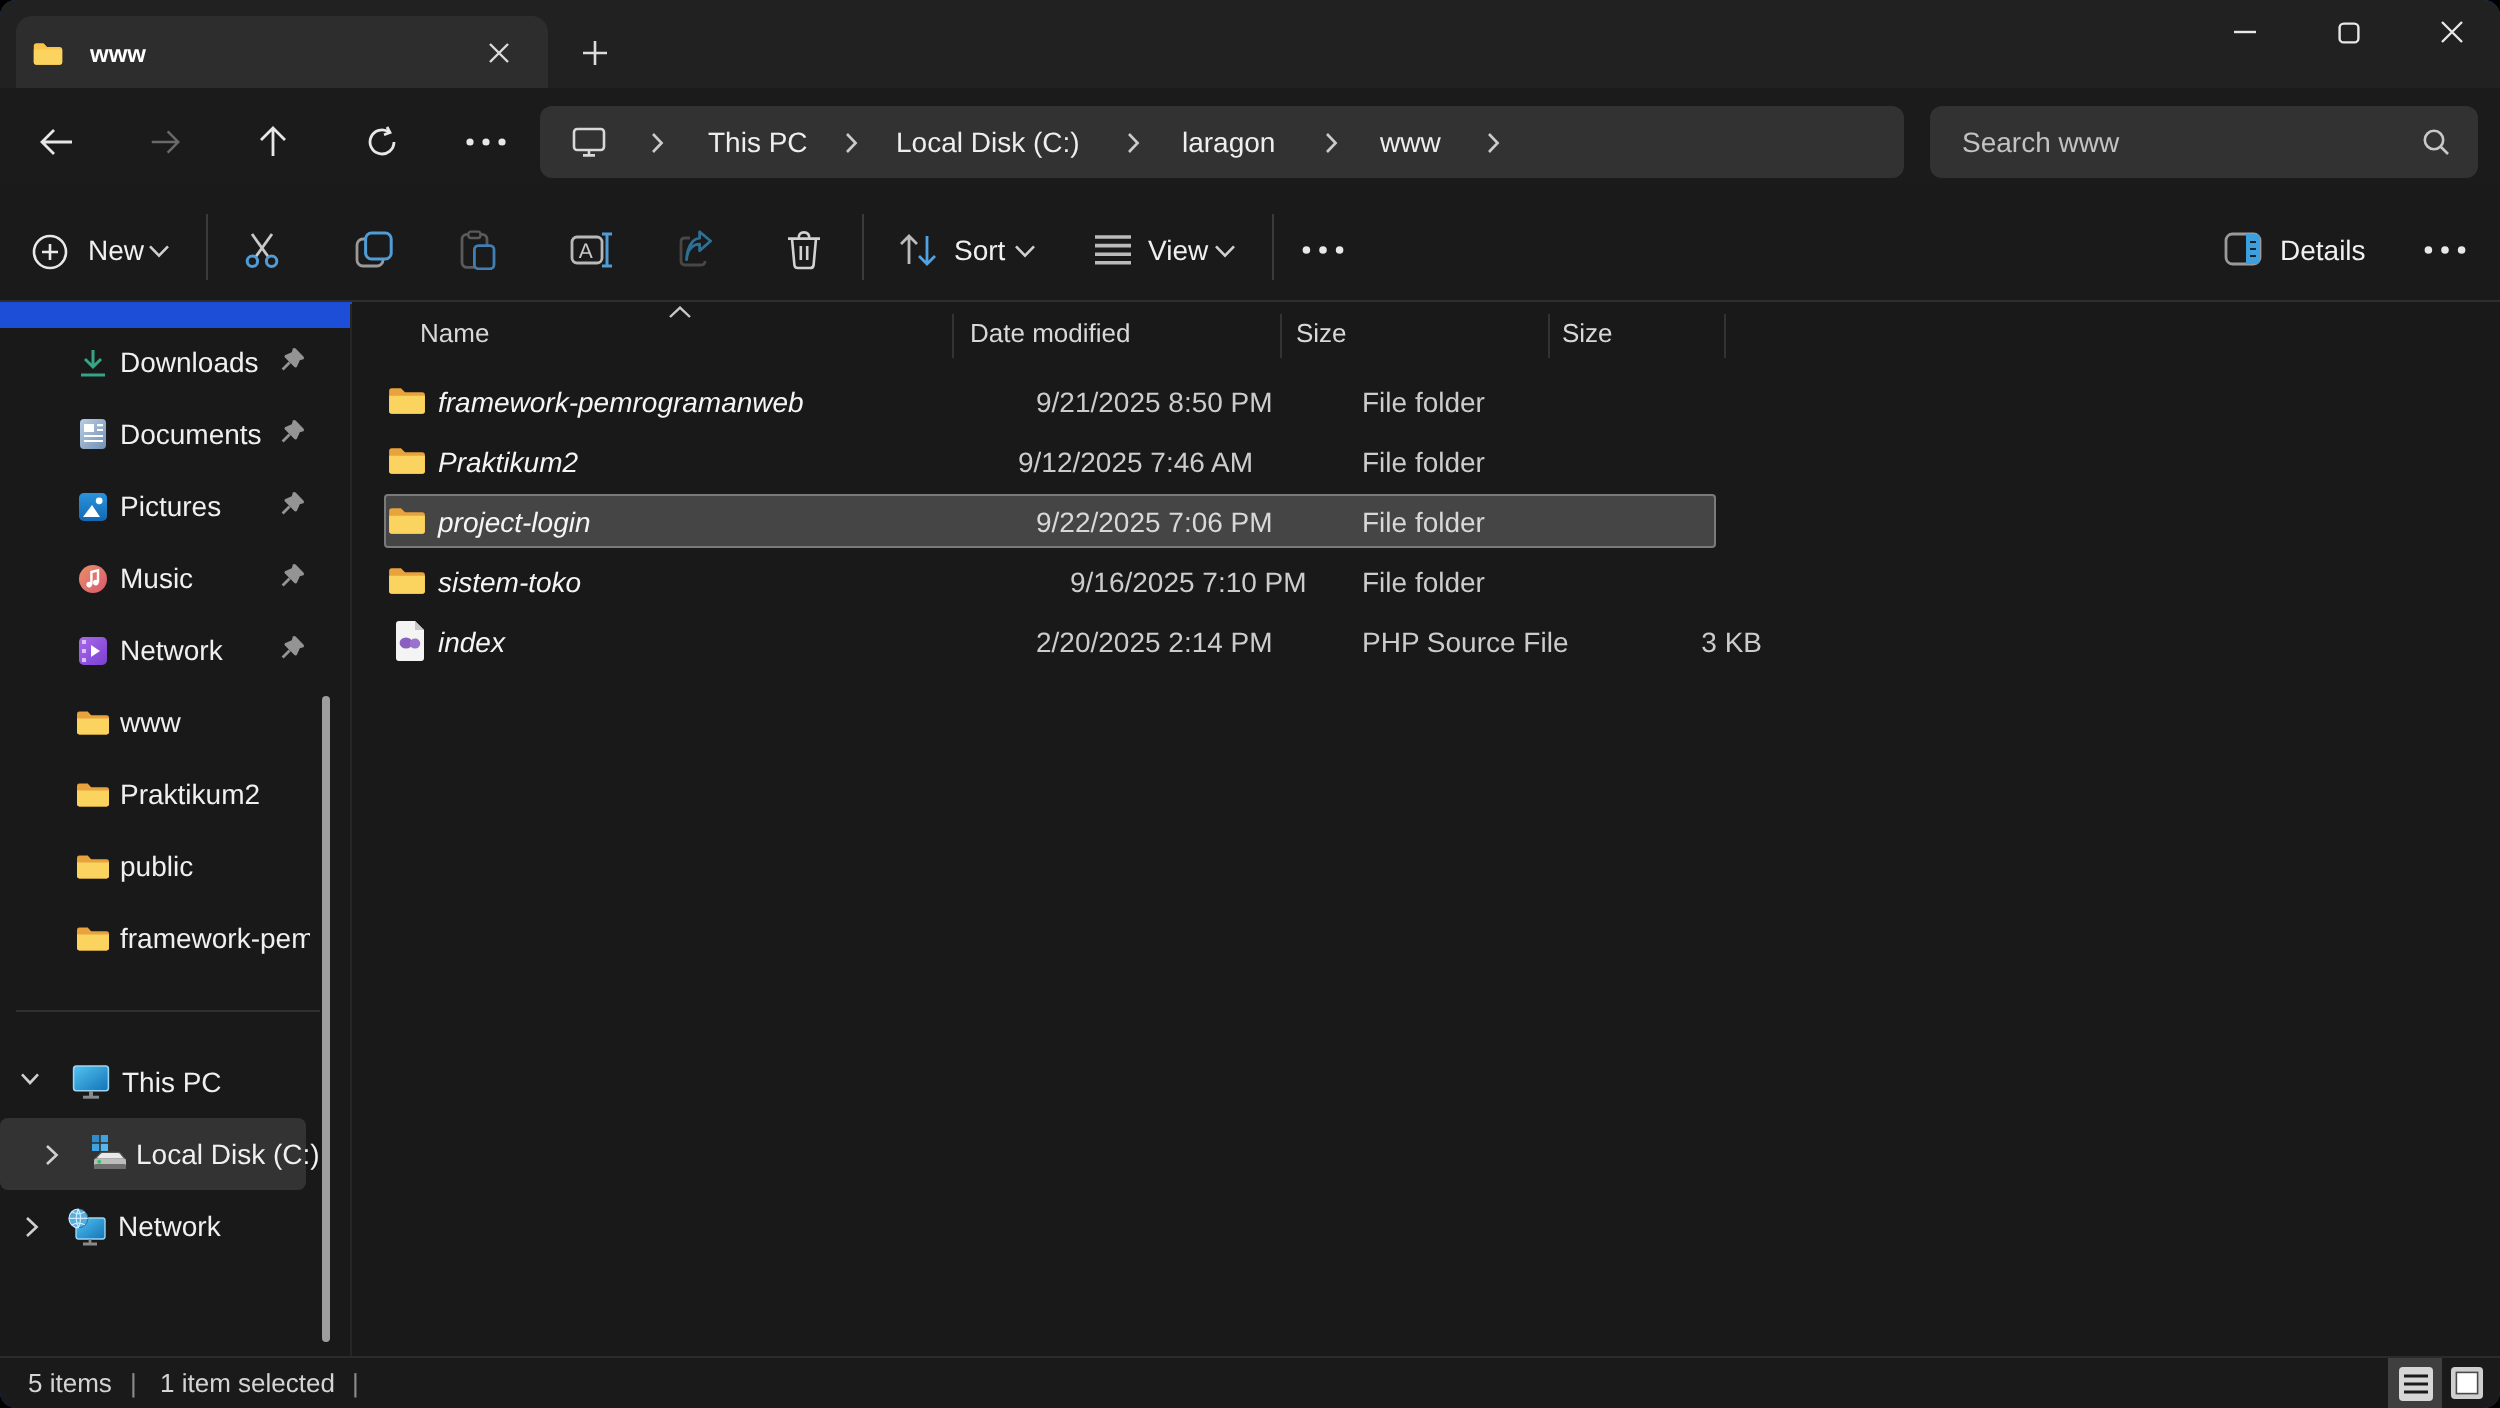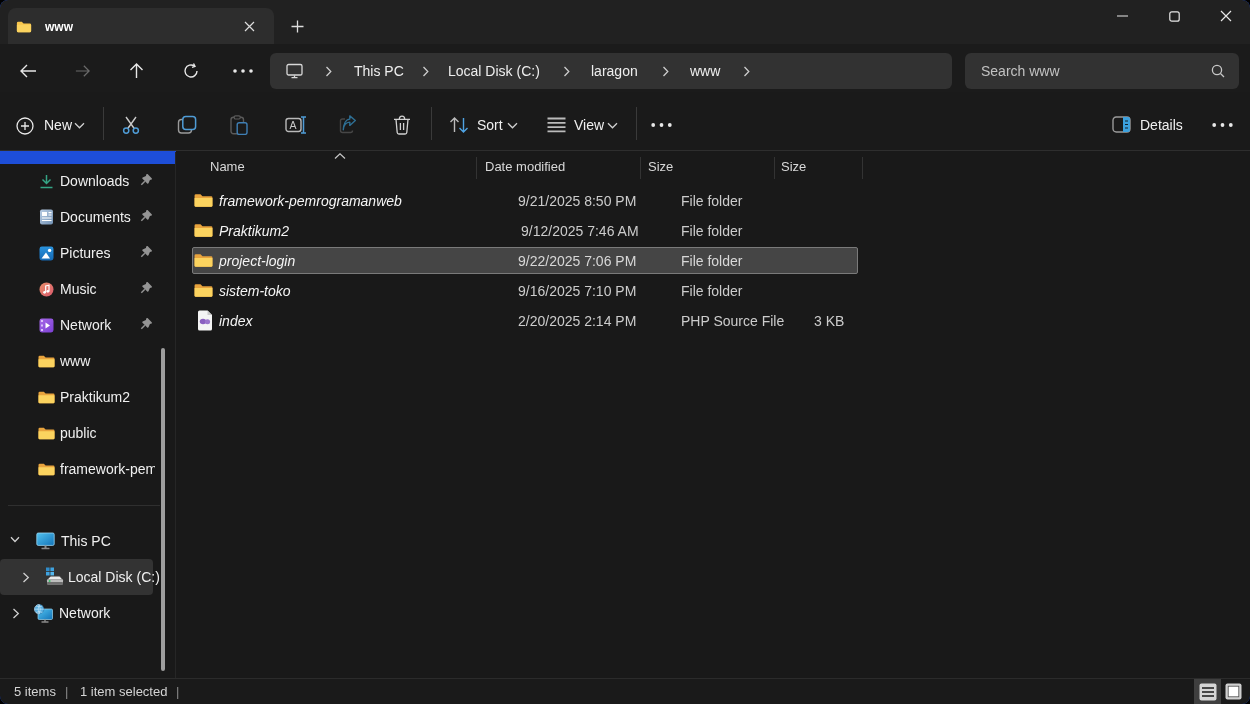--- a/index.html
+++ b/index.html
@@ -416,52 +416,52 @@
       <span class="fname">framework-pemrogramanweb</span>
       <span class="fmeta" style="left:309px;position:absolute">9/21/2025 8:50 PM</span>
       <span class="fmeta" style="left:472px;position:absolute">File folder</span>
     </div>
     <div class="row" style="top:65px">
       <svg class="abs" style="left:18px;top:7px" width="19" height="15" viewBox="0 0 17 13">
         <path d="M0.5 2 Q0.5 0.8 1.7 0.8 L5.8 0.8 L7.6 2.6 L15.3 2.6 Q16.5 2.6 16.5 3.8 L16.5 11 Q16.5 12.2 15.3 12.2 L1.7 12.2 Q0.5 12.2 0.5 11 Z" fill="#e8a33d"></path>
         <path d="M0.5 4.2 L16.5 4.2 L16.5 11 Q16.5 12.2 15.3 12.2 L1.7 12.2 Q0.5 12.2 0.5 11 Z" fill="#fbd35f"></path>
       </svg>
       <span class="fname">Praktikum2</span>
-      <span class="fmeta" style="left:312px;position:absolute">9/12/2025 7:46 AM</span>
+      <span class="fmeta" style="left:300px;position:absolute">9/12/2025 7:46 AM</span>
       <span class="fmeta" style="left:472px;position:absolute">File folder</span>
     </div>
     <div class="row" style="top:95px">
       <svg class="abs" style="left:18px;top:7px" width="19" height="15" viewBox="0 0 17 13">
         <path d="M0.5 2 Q0.5 0.8 1.7 0.8 L5.8 0.8 L7.6 2.6 L15.3 2.6 Q16.5 2.6 16.5 3.8 L16.5 11 Q16.5 12.2 15.3 12.2 L1.7 12.2 Q0.5 12.2 0.5 11 Z" fill="#e8a33d"></path>
         <path d="M0.5 4.2 L16.5 4.2 L16.5 11 Q16.5 12.2 15.3 12.2 L1.7 12.2 Q0.5 12.2 0.5 11 Z" fill="#fbd35f"></path>
       </svg>
       <span class="fname">project-login</span>
       <span class="fmeta" style="left:309px;position:absolute;color:#d8d8d8">9/22/2025 7:06 PM</span>
       <span class="fmeta" style="left:472px;position:absolute;color:#d8d8d8">File folder</span>
     </div>
     <div class="row" style="top:125px">
       <svg class="abs" style="left:18px;top:7px" width="19" height="15" viewBox="0 0 17 13">
         <path d="M0.5 2 Q0.5 0.8 1.7 0.8 L5.8 0.8 L7.6 2.6 L15.3 2.6 Q16.5 2.6 16.5 3.8 L16.5 11 Q16.5 12.2 15.3 12.2 L1.7 12.2 Q0.5 12.2 0.5 11 Z" fill="#e8a33d"></path>
         <path d="M0.5 4.2 L16.5 4.2 L16.5 11 Q16.5 12.2 15.3 12.2 L1.7 12.2 Q0.5 12.2 0.5 11 Z" fill="#fbd35f"></path>
       </svg>
       <span class="fname">sistem-toko</span>
-      <span class="fmeta" style="left:309px;position:absolute">9/16/2025 7:10 PM</span>
+      <span class="fmeta" style="left:326px;position:absolute">9/16/2025 7:10 PM</span>
       <span class="fmeta" style="left:472px;position:absolute">File folder</span>
     </div>
     <div class="row" style="top:155px">
       <svg class="abs" style="left:21px;top:4px" width="16" height="21" viewBox="0 0 16 21">
         <path d="M1 2 Q1 0.5 2.5 0.5 L10.5 0.5 L15 5 L15 19 Q15 20.5 13.5 20.5 L2.5 20.5 Q1 20.5 1 19 Z" fill="#f4f4f4"></path>
         <path d="M10.5 0.5 L10.5 5 L15 5 Z" fill="#c9c9c9"></path>
         <ellipse cx="6" cy="11.5" rx="3.2" ry="2.8" fill="#8a5fc0"></ellipse>
         <ellipse cx="10.5" cy="11.8" rx="2.6" ry="2.5" fill="#9a74cc"></ellipse>
       </svg>
       <span class="fname">index</span>
       <span class="fmeta" style="left:309px;position:absolute">2/20/2025 2:14 PM</span>
       <span class="fmeta" style="left:472px;position:absolute">PHP Source File</span>
-      <span class="fmeta" style="left:605px;position:absolute;width:67px;display:inline-block">3 KB</span>
+      <span class="fmeta" style="left:605px;position:absolute;width:67px;text-align:right;display:inline-block">3 KB</span>
     </div>
   </div>
 
   <div class="statusbar">
     <span class="stxt" style="left:14px;position:absolute">5 items</span>
     <span class="stxt" style="left:65px;position:absolute;color:#8a8a8a">|</span>
     <span class="stxt" style="left:80px;position:absolute">1 item selected</span>
     <span class="stxt" style="left:176px;position:absolute;color:#8a8a8a">|</span>
     <div class="abs" style="left:1194px;top:0;width:27px;height:26px;background:#3f3f3f"></div>
     <svg class="abs" style="left:1199px;top:4px" width="18" height="18" viewBox="0 0 18 18">

